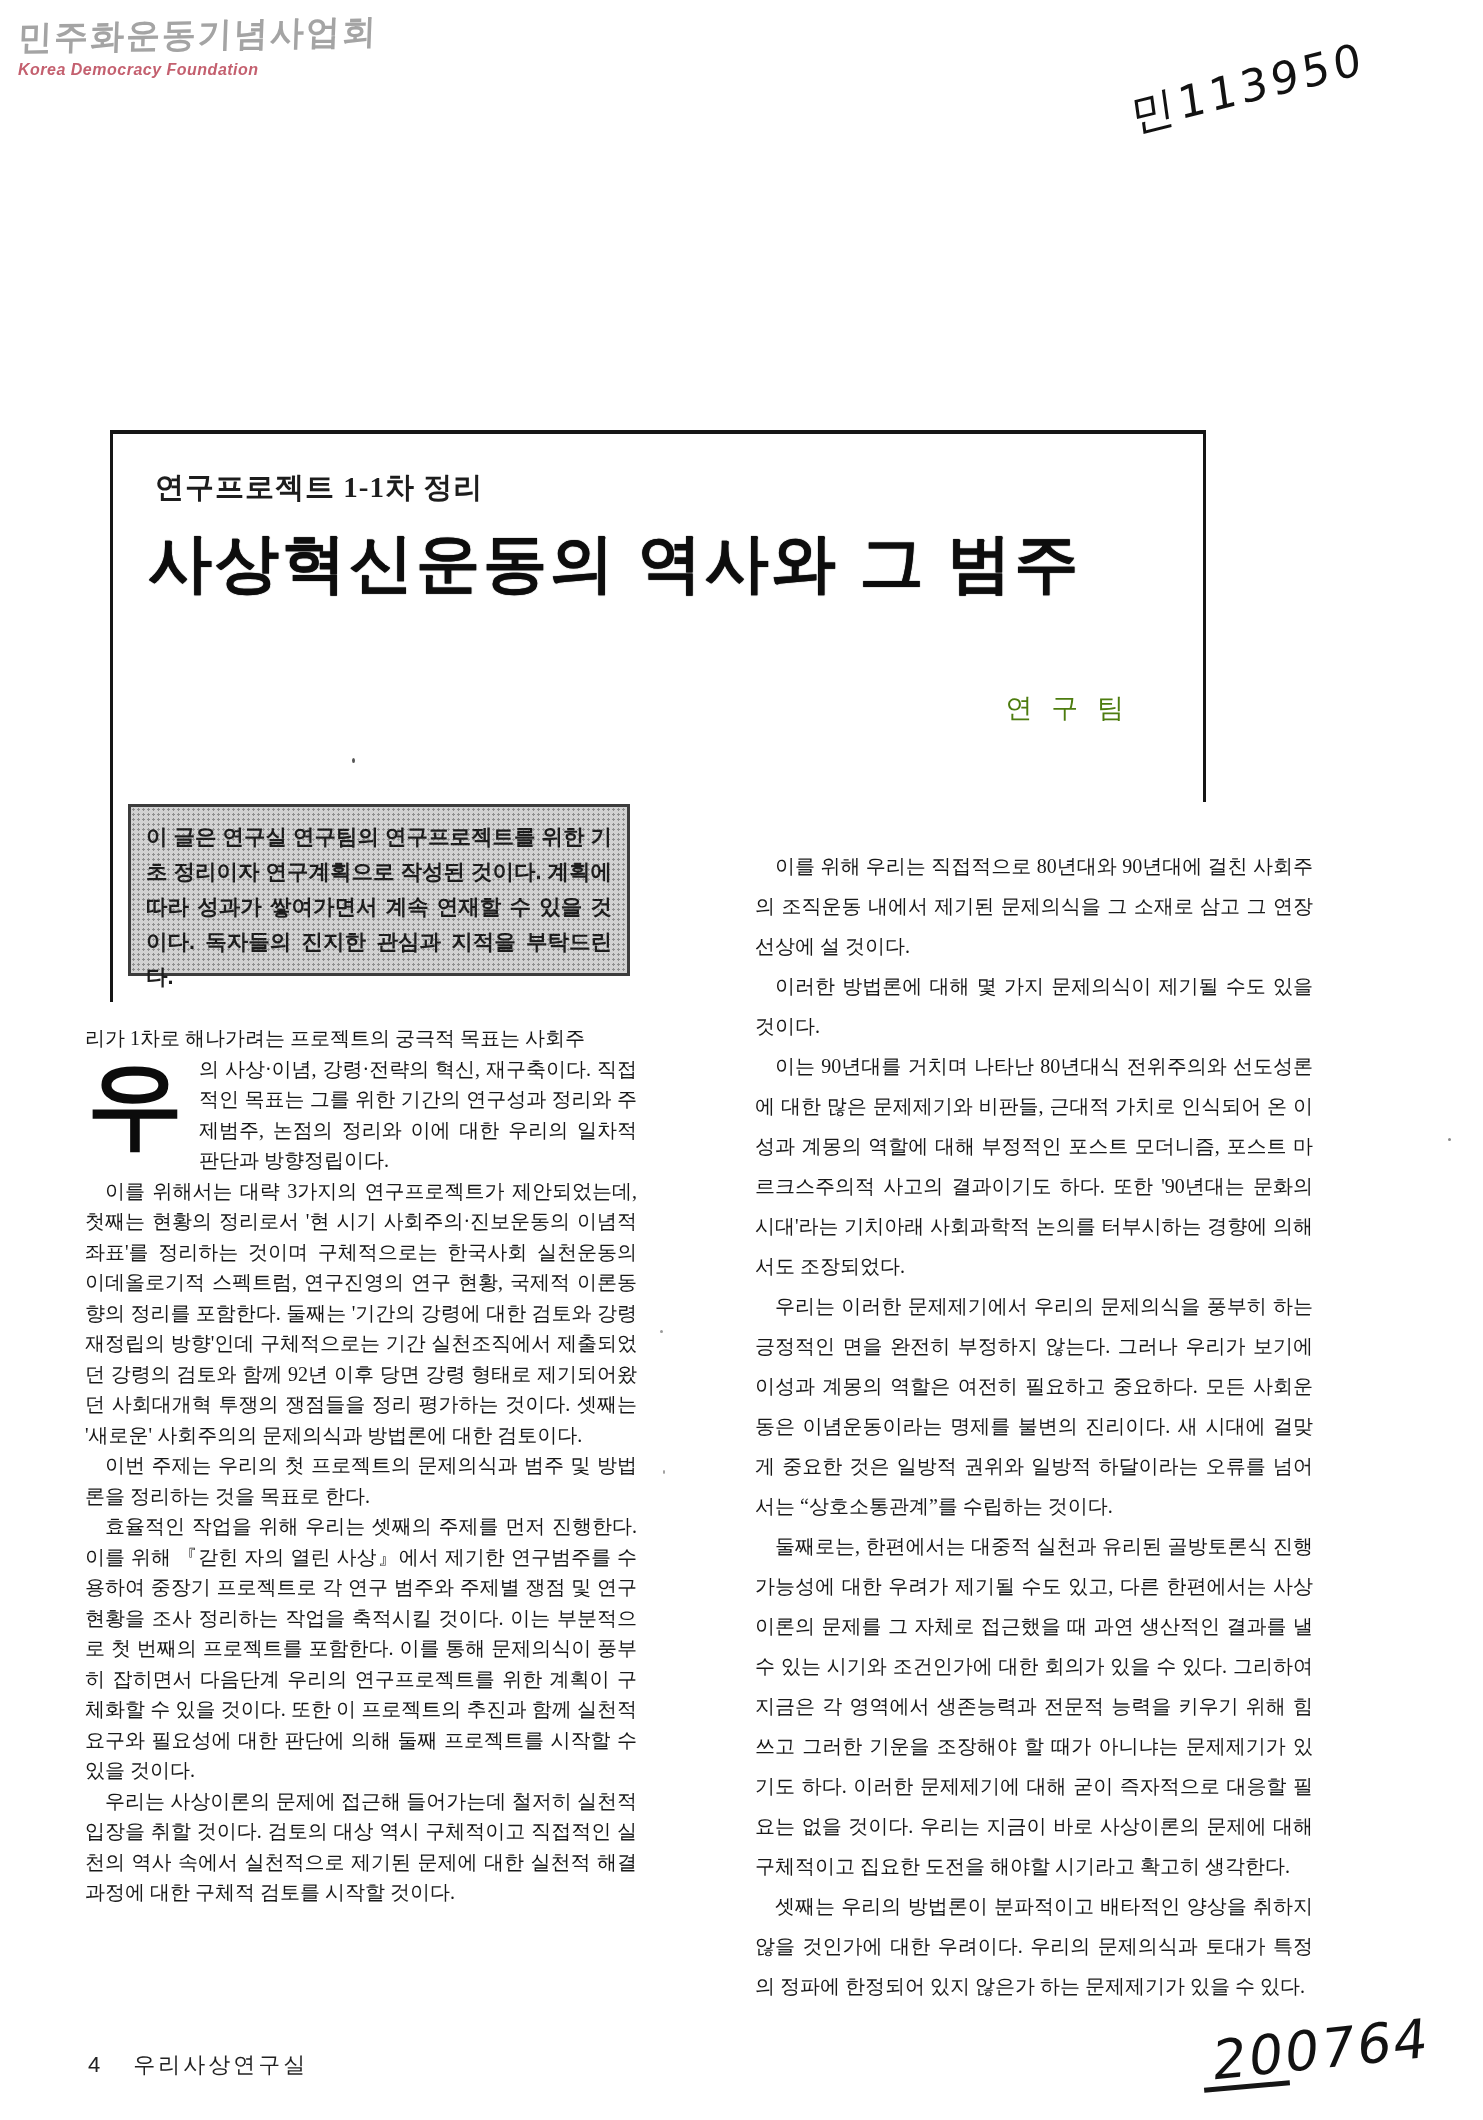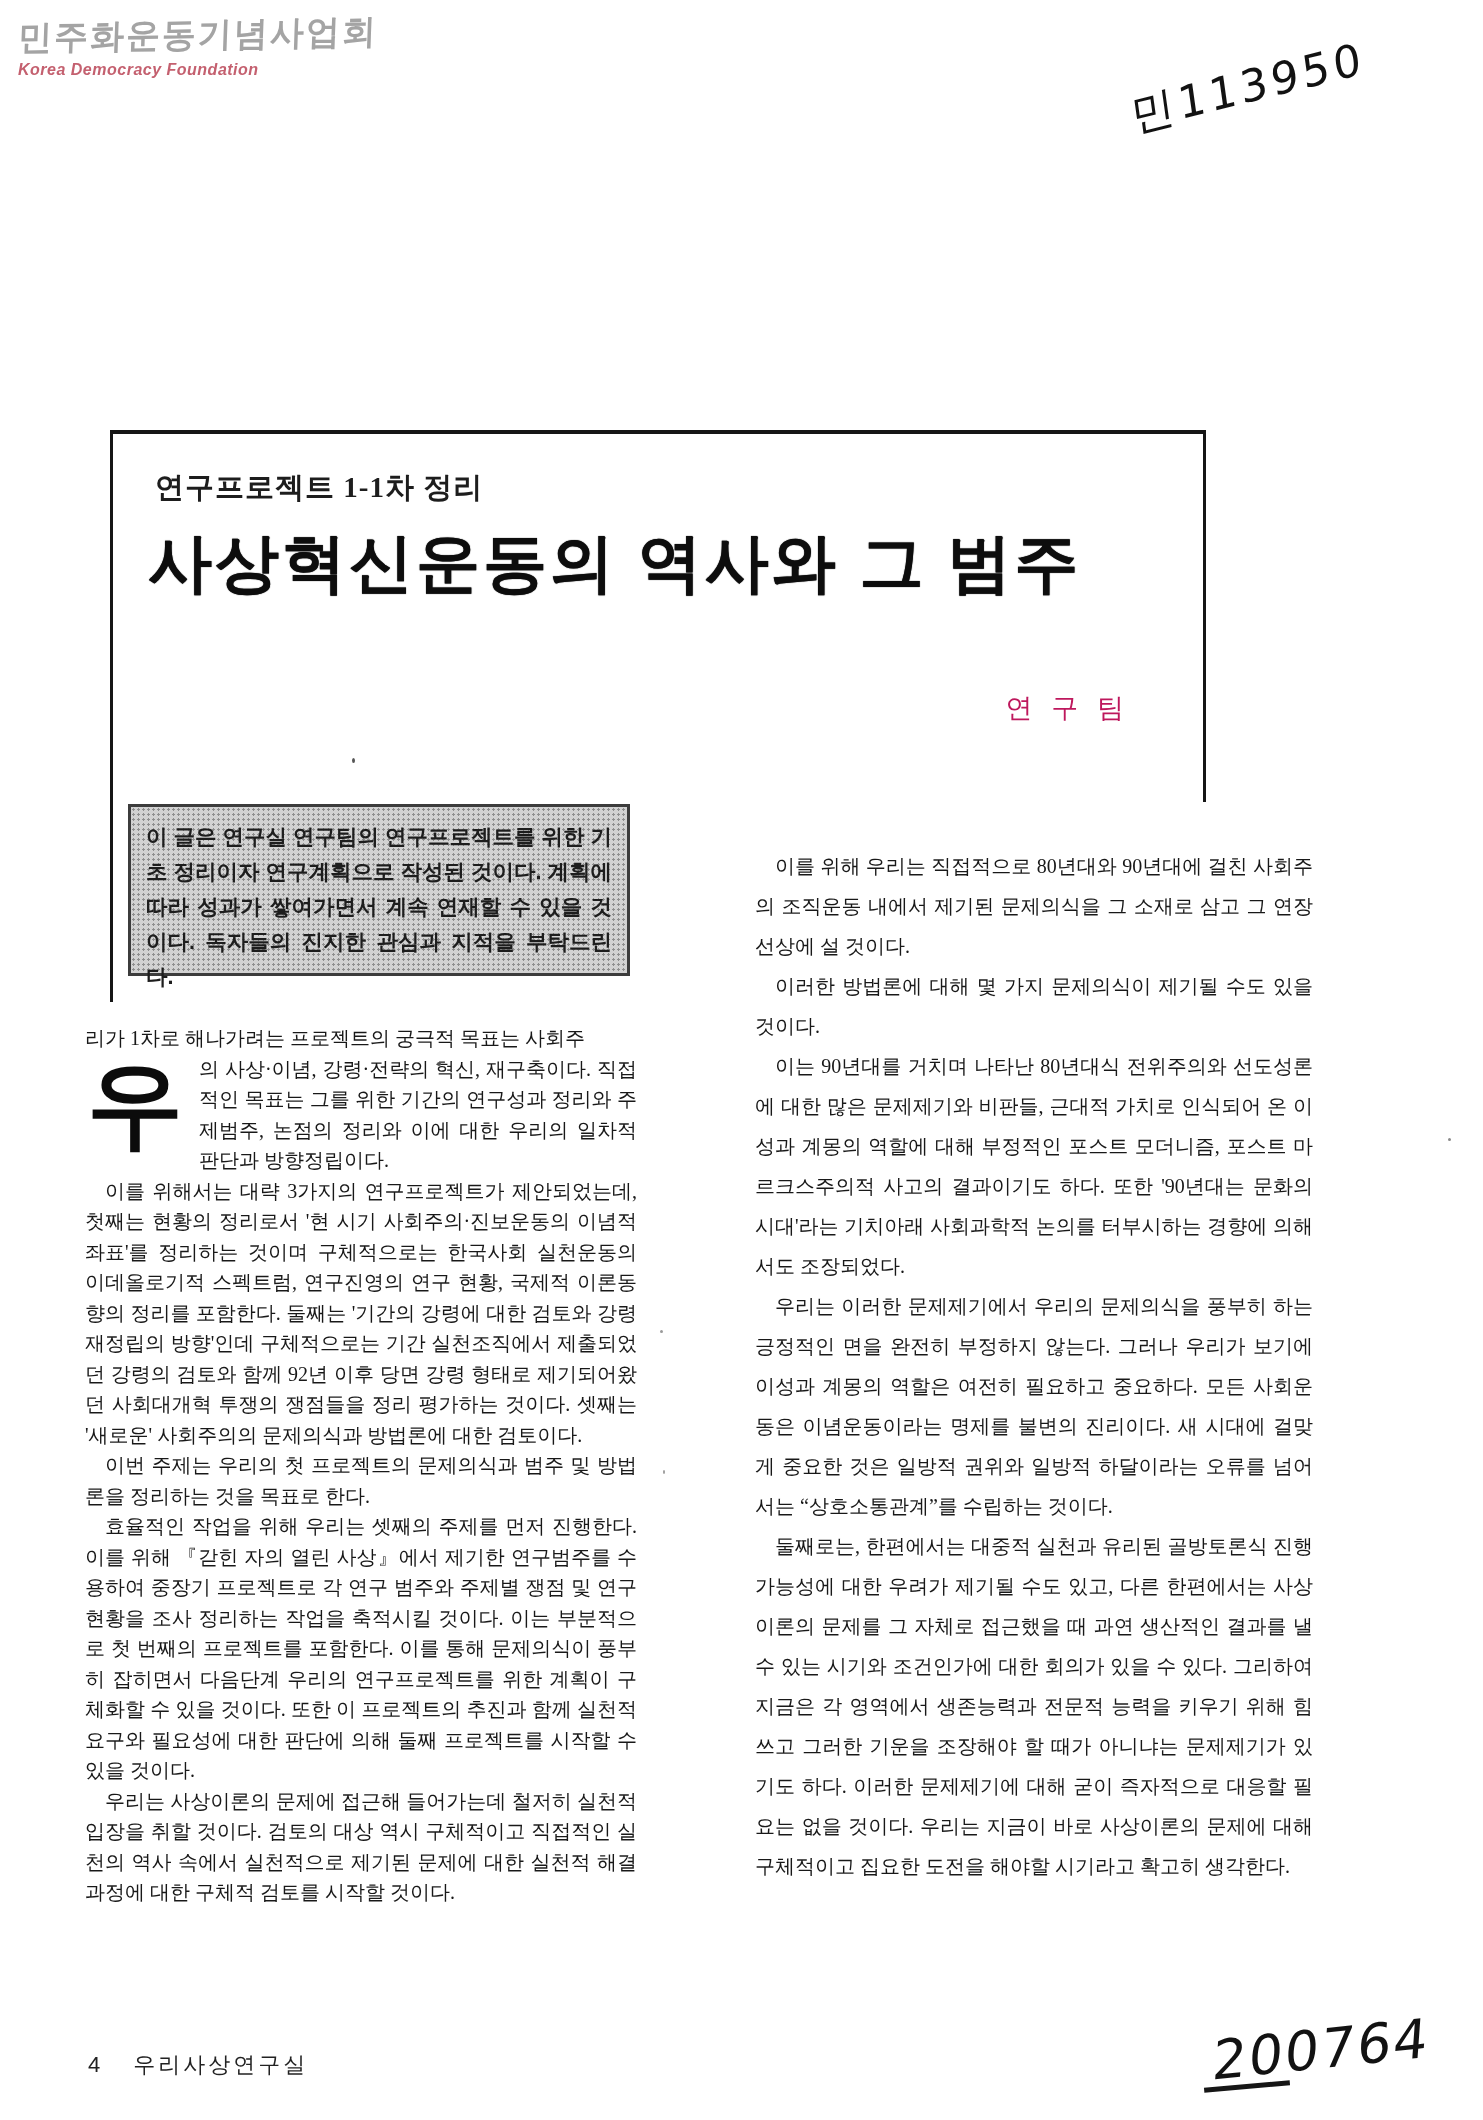--- a/index.html
+++ b/index.html
@@ -54,21 +54,21 @@
   }
   .title{
     position:absolute;left:148px;top:520px;width:1040px;
     font-family:"Liberation Sans", sans-serif;
     font-weight:900;font-size:64px;letter-spacing:3px;
     color:#0d0d0d;white-space:nowrap;
     text-shadow:0 0 1px #000;
   }
   .byline{
     position:absolute;left:780px;top:690px;width:350px;
-    text-align:right;font-size:27px;letter-spacing:6px;color:#be185d;
+    text-align:right;font-size:27px;letter-spacing:6px;color:#4d7c0f;
   }
   
   .intro-box{
     position:absolute;left:128px;top:804px;width:502px;height:172px;
     box-sizing:border-box;
     border:3px solid #3c3c3c;
     background-color:#d2d2d2;
     background-image:radial-gradient(circle,#8e8e8e 1px,rgba(0,0,0,0) 1.3px);
     background-size:5px 5px;
     padding:13px 15px 0 15px;
@@ -147,20 +147,21 @@
       </div>
   </div>
 
   <div class="column col-right">
     <div>
         <p>이를 위해 우리는 직접적으로 80년대와 90년대에 걸친 사회주의 조직운동 내에서 제기된 문제의식을 그 소재로 삼고 그 연장선상에 설 것이다.</p>
         <p>이러한 방법론에 대해 몇 가지 문제의식이 제기될 수도 있을 것이다.</p>
         <p>이는 90년대를 거치며 나타난 80년대식 전위주의와 선도성론에 대한 많은 문제제기와 비판들, 근대적 가치로 인식되어 온 이성과 계몽의 역할에 대해 부정적인 포스트 모더니즘, 포스트 마르크스주의적 사고의 결과이기도 하다. 또한 '90년대는 문화의 시대'라는 기치아래 사회과학적 논의를 터부시하는 경향에 의해서도 조장되었다.</p>
         <p>우리는 이러한 문제제기에서 우리의 문제의식을 풍부히 하는 긍정적인 면을 완전히 부정하지 않는다. 그러나 우리가 보기에 이성과 계몽의 역할은 여전히 필요하고 중요하다. 모든 사회운동은 이념운동이라는 명제를 불변의 진리이다. 새 시대에 걸맞게 중요한 것은 일방적 권위와 일방적 하달이라는 오류를 넘어서는 “상호소통관계”를 수립하는 것이다.</p>
         <p>둘째로는, 한편에서는 대중적 실천과 유리된 골방토론식 진행가능성에 대한 우려가 제기될 수도 있고, 다른 한편에서는 사상이론의 문제를 그 자체로 접근했을 때 과연 생산적인 결과를 낼 수 있는 시기와 조건인가에 대한 회의가 있을 수 있다. 그리하여 지금은 각 영역에서 생존능력과 전문적 능력을 키우기 위해 힘쓰고 그러한 기운을 조장해야 할 때가 아니냐는 문제제기가 있기도 하다. 이러한 문제제기에 대해 굳이 즉자적으로 대응할 필요는 없을 것이다. 우리는 지금이 바로 사상이론의 문제에 대해 구체적이고 집요한 도전을 해야할 시기라고 확고히 생각한다.</p>
+        <p>셋째는 우리의 방법론이 분파적이고 배타적인 양상을 취하지 않을 것인가에 대한 우려이다. 우리의 문제의식과 토대가 특정의 정파에 한정되어 있지 않은가 하는 문제제기가 있을 수 있다.</p>
       </div>
   </div>
 
   <div class="footer">
     <span>4</span>
     <span>우리사상연구실</span>
   </div>
 
   <div class="stamp stamp-bottom">200764</div>
   <div class="stamp-underline"></div>

